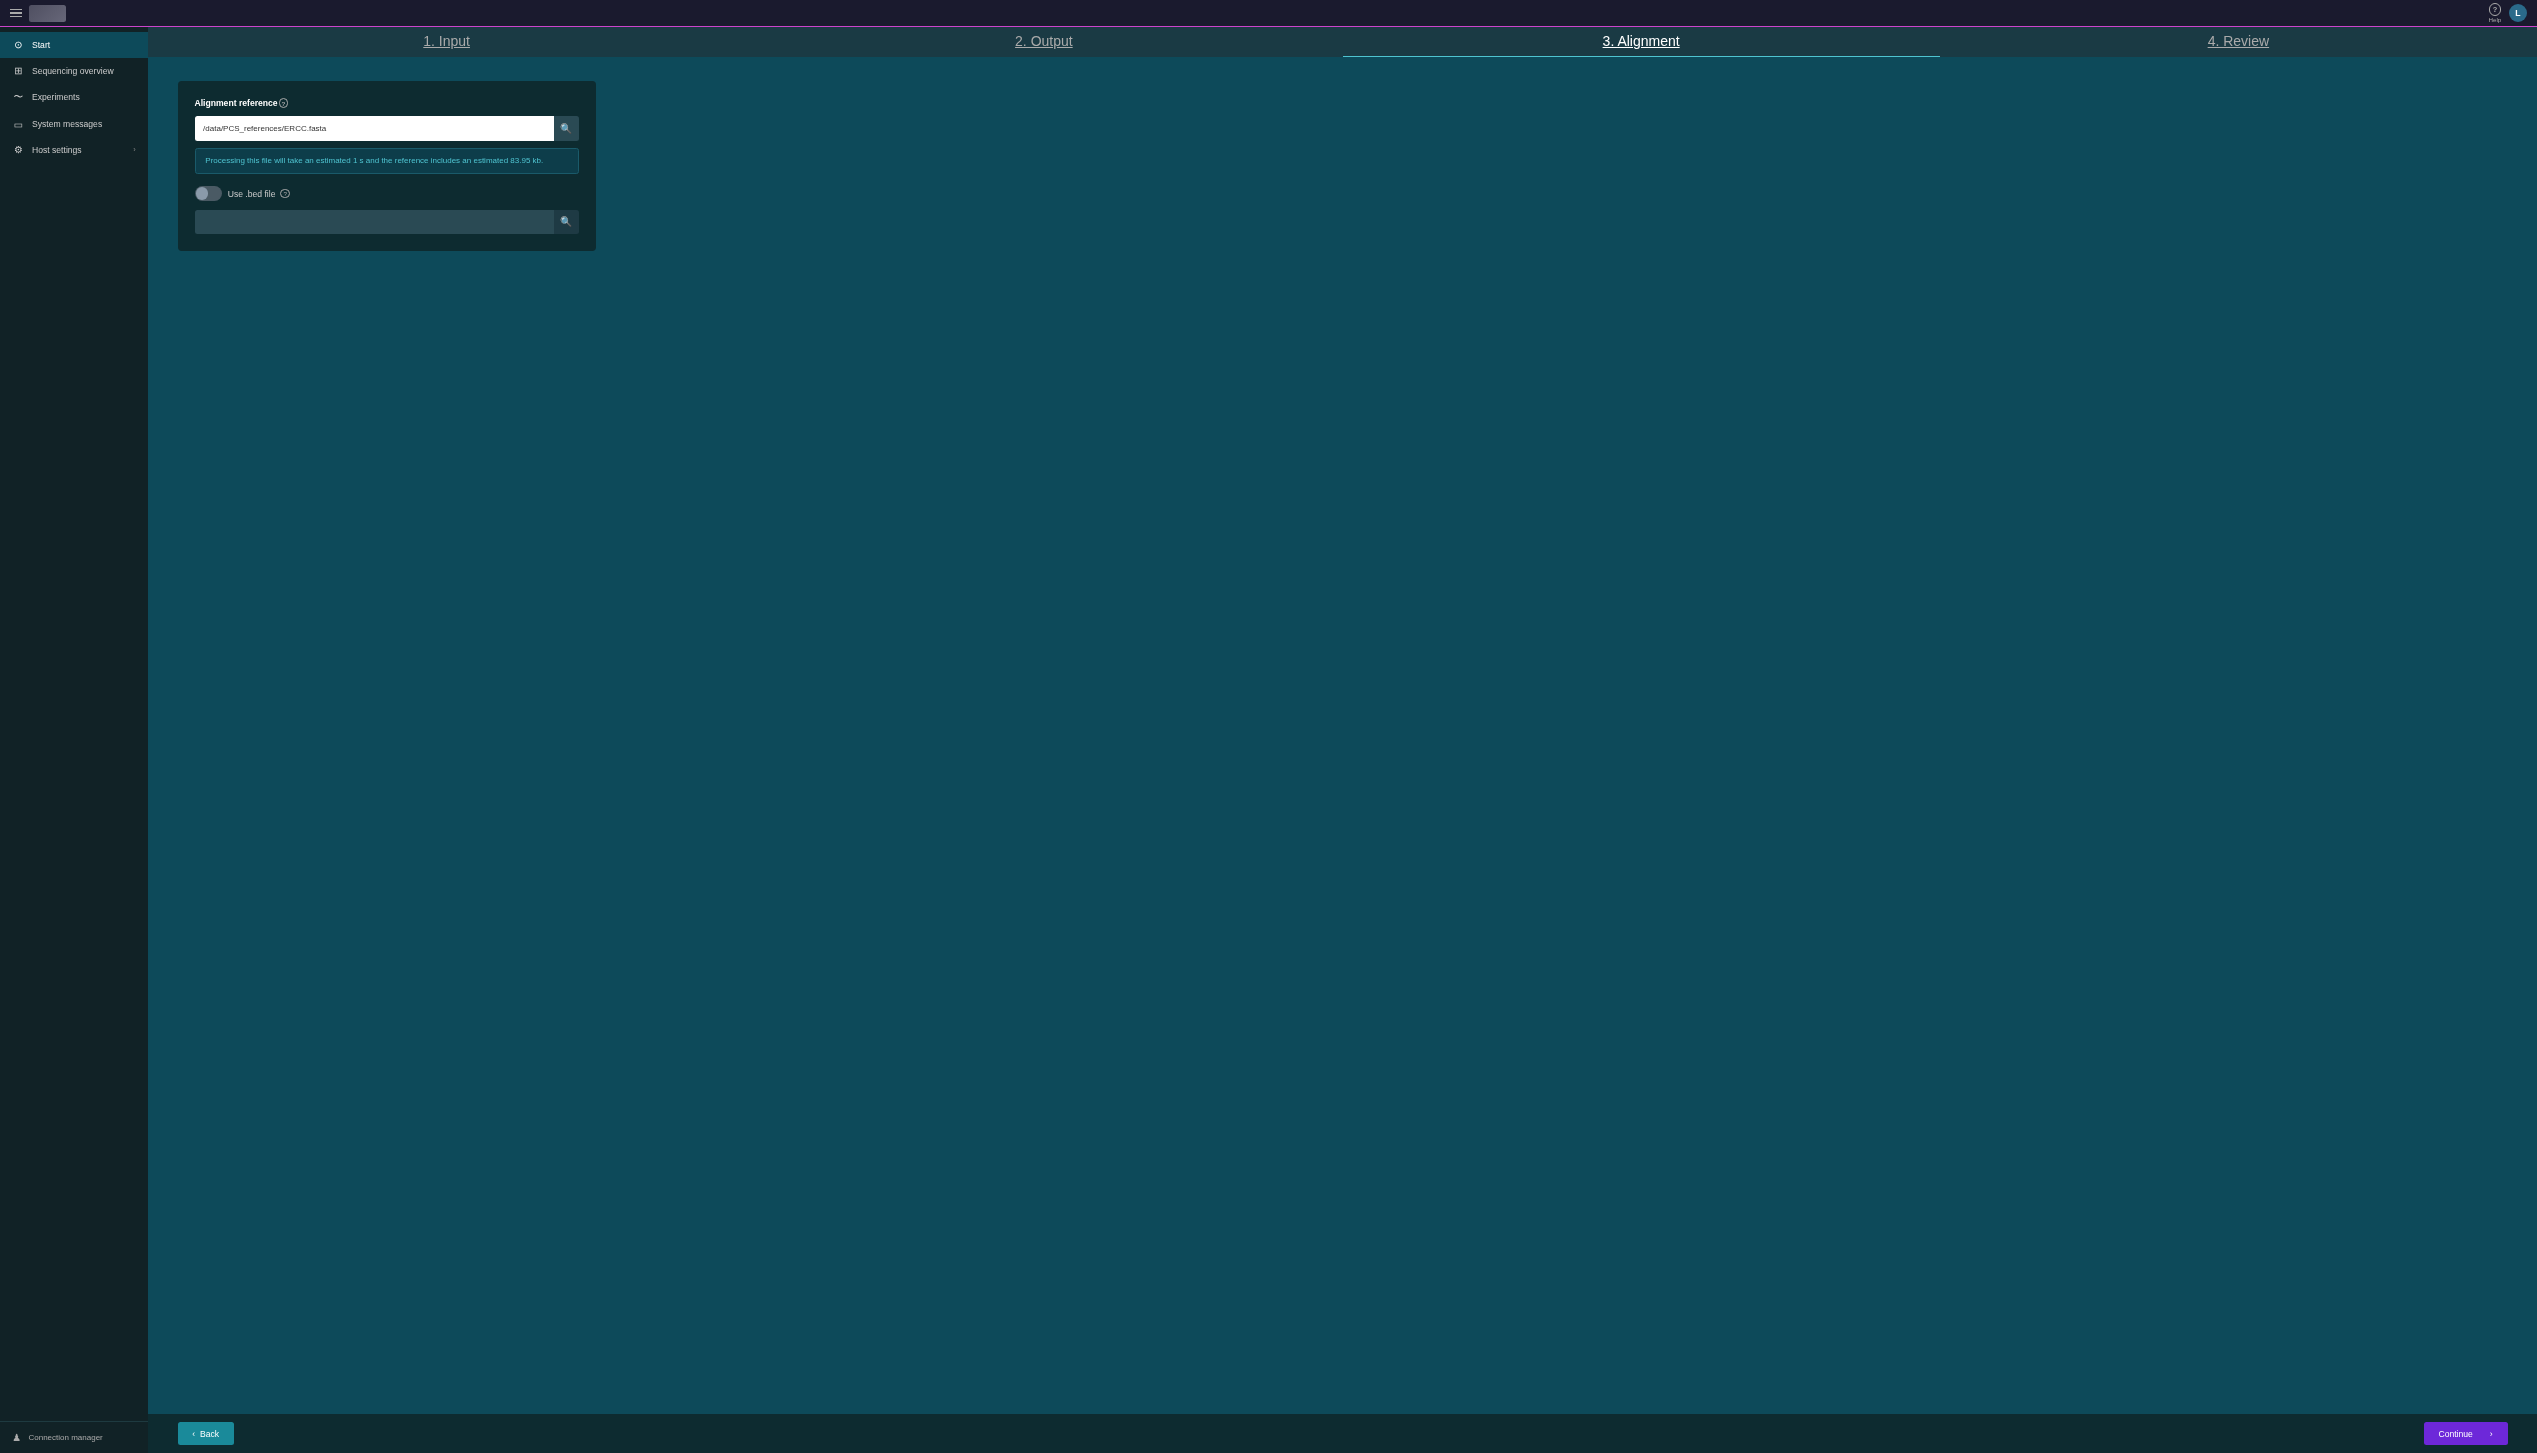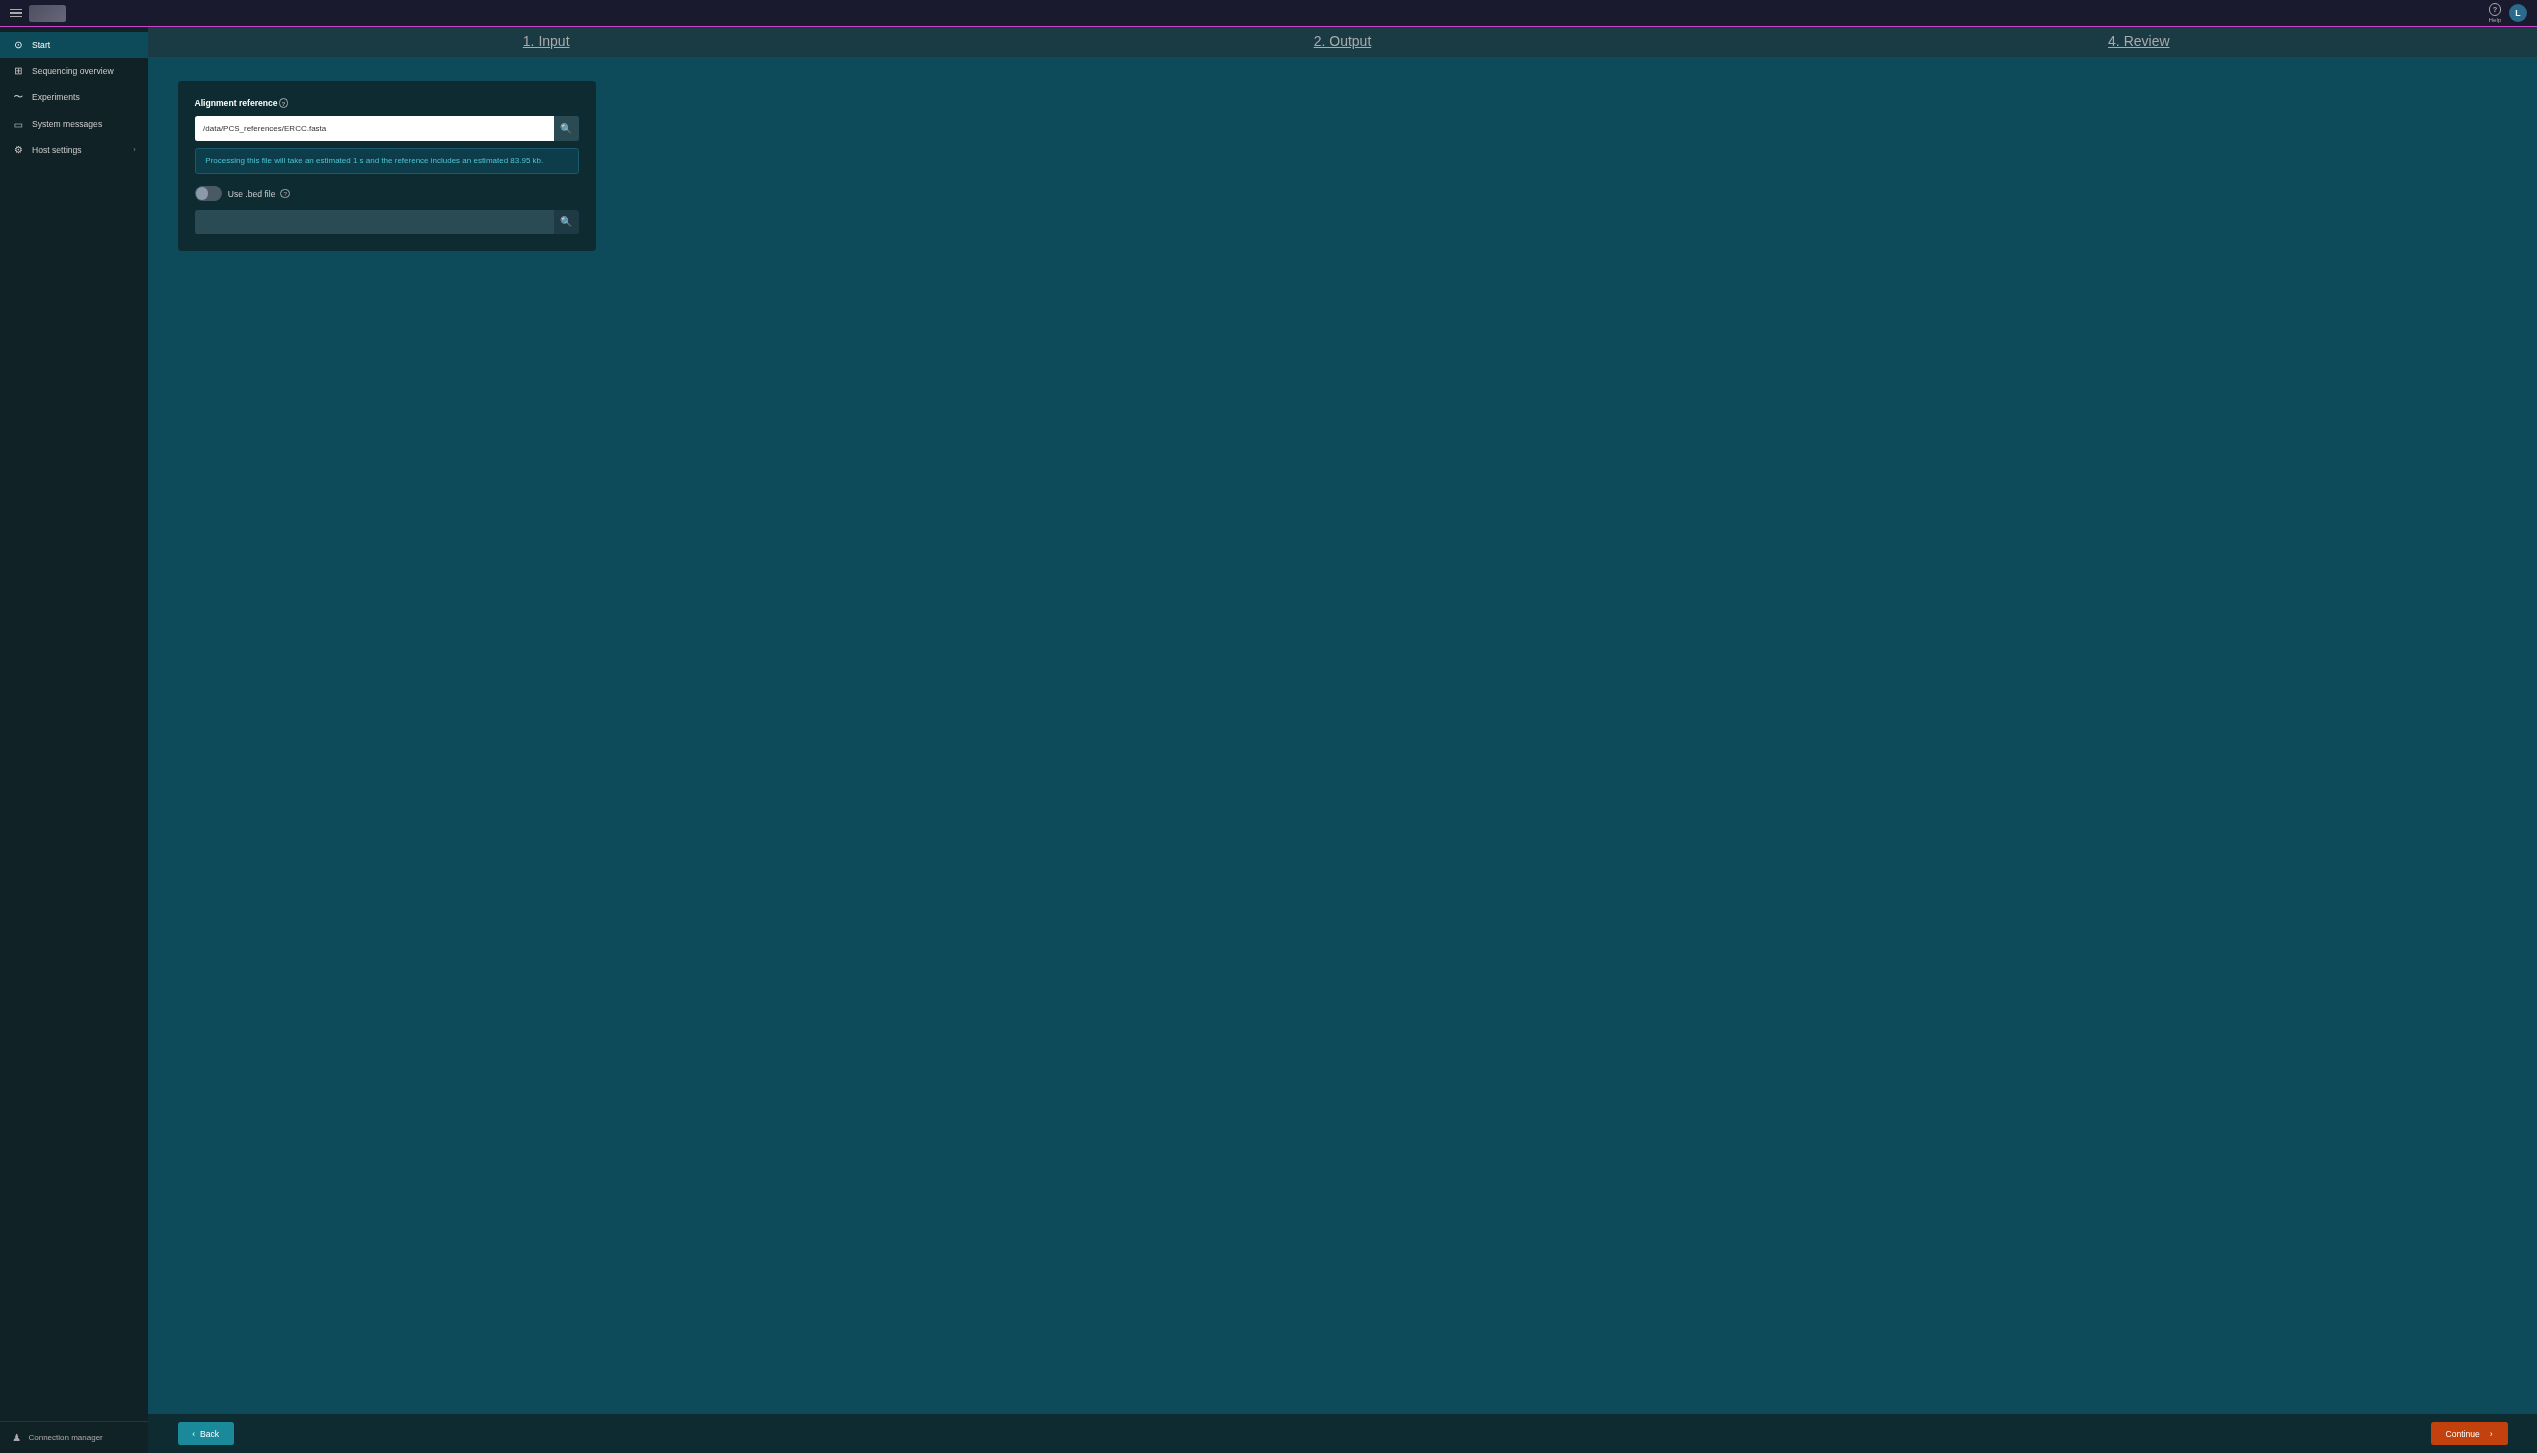--- a/index.html
+++ b/index.html
@@ -246,30 +246,30 @@
       border: none;
       border-radius: 2.5px;
       padding: 6.2px 14.8px;
       font-size: 8.6px;
       cursor: pointer;
       display: flex;
       align-items: center;
       gap: 4.9px;
     }
     .btn-continue {
-      background: #c2410c;
+      background: #6d28d9;
       color: #fff;
       border: none;
       border-radius: 2.5px;
       padding: 6.2px 14.8px;
       font-size: 8.6px;
       cursor: pointer;
       display: flex;
       align-items: center;
-      gap: 10px;
+      gap: 17px;
       justify-content: space-between;
     }
   </style>
 </head>
 <body>
 
 <div class="topbar">
   <div class="topbar-left">
     <div class="hamburger-icon">
       <span></span>
@@ -327,20 +327,23 @@
   </div>
 
   <div class="content-area">
 
     <div class="step-nav">
       <div class="step-item">
         <span>1. Input</span>
       </div>
       <div class="step-item">
         <span>2. Output</span>
+      </div>
+      <div class="step-item active">
+        <span>3. Alignment</span>
       </div>
       <div class="step-item">
         <span>4. Review</span>
       </div>
     </div>
 
     <div class="page-content">
 
       <div class="card">
 

